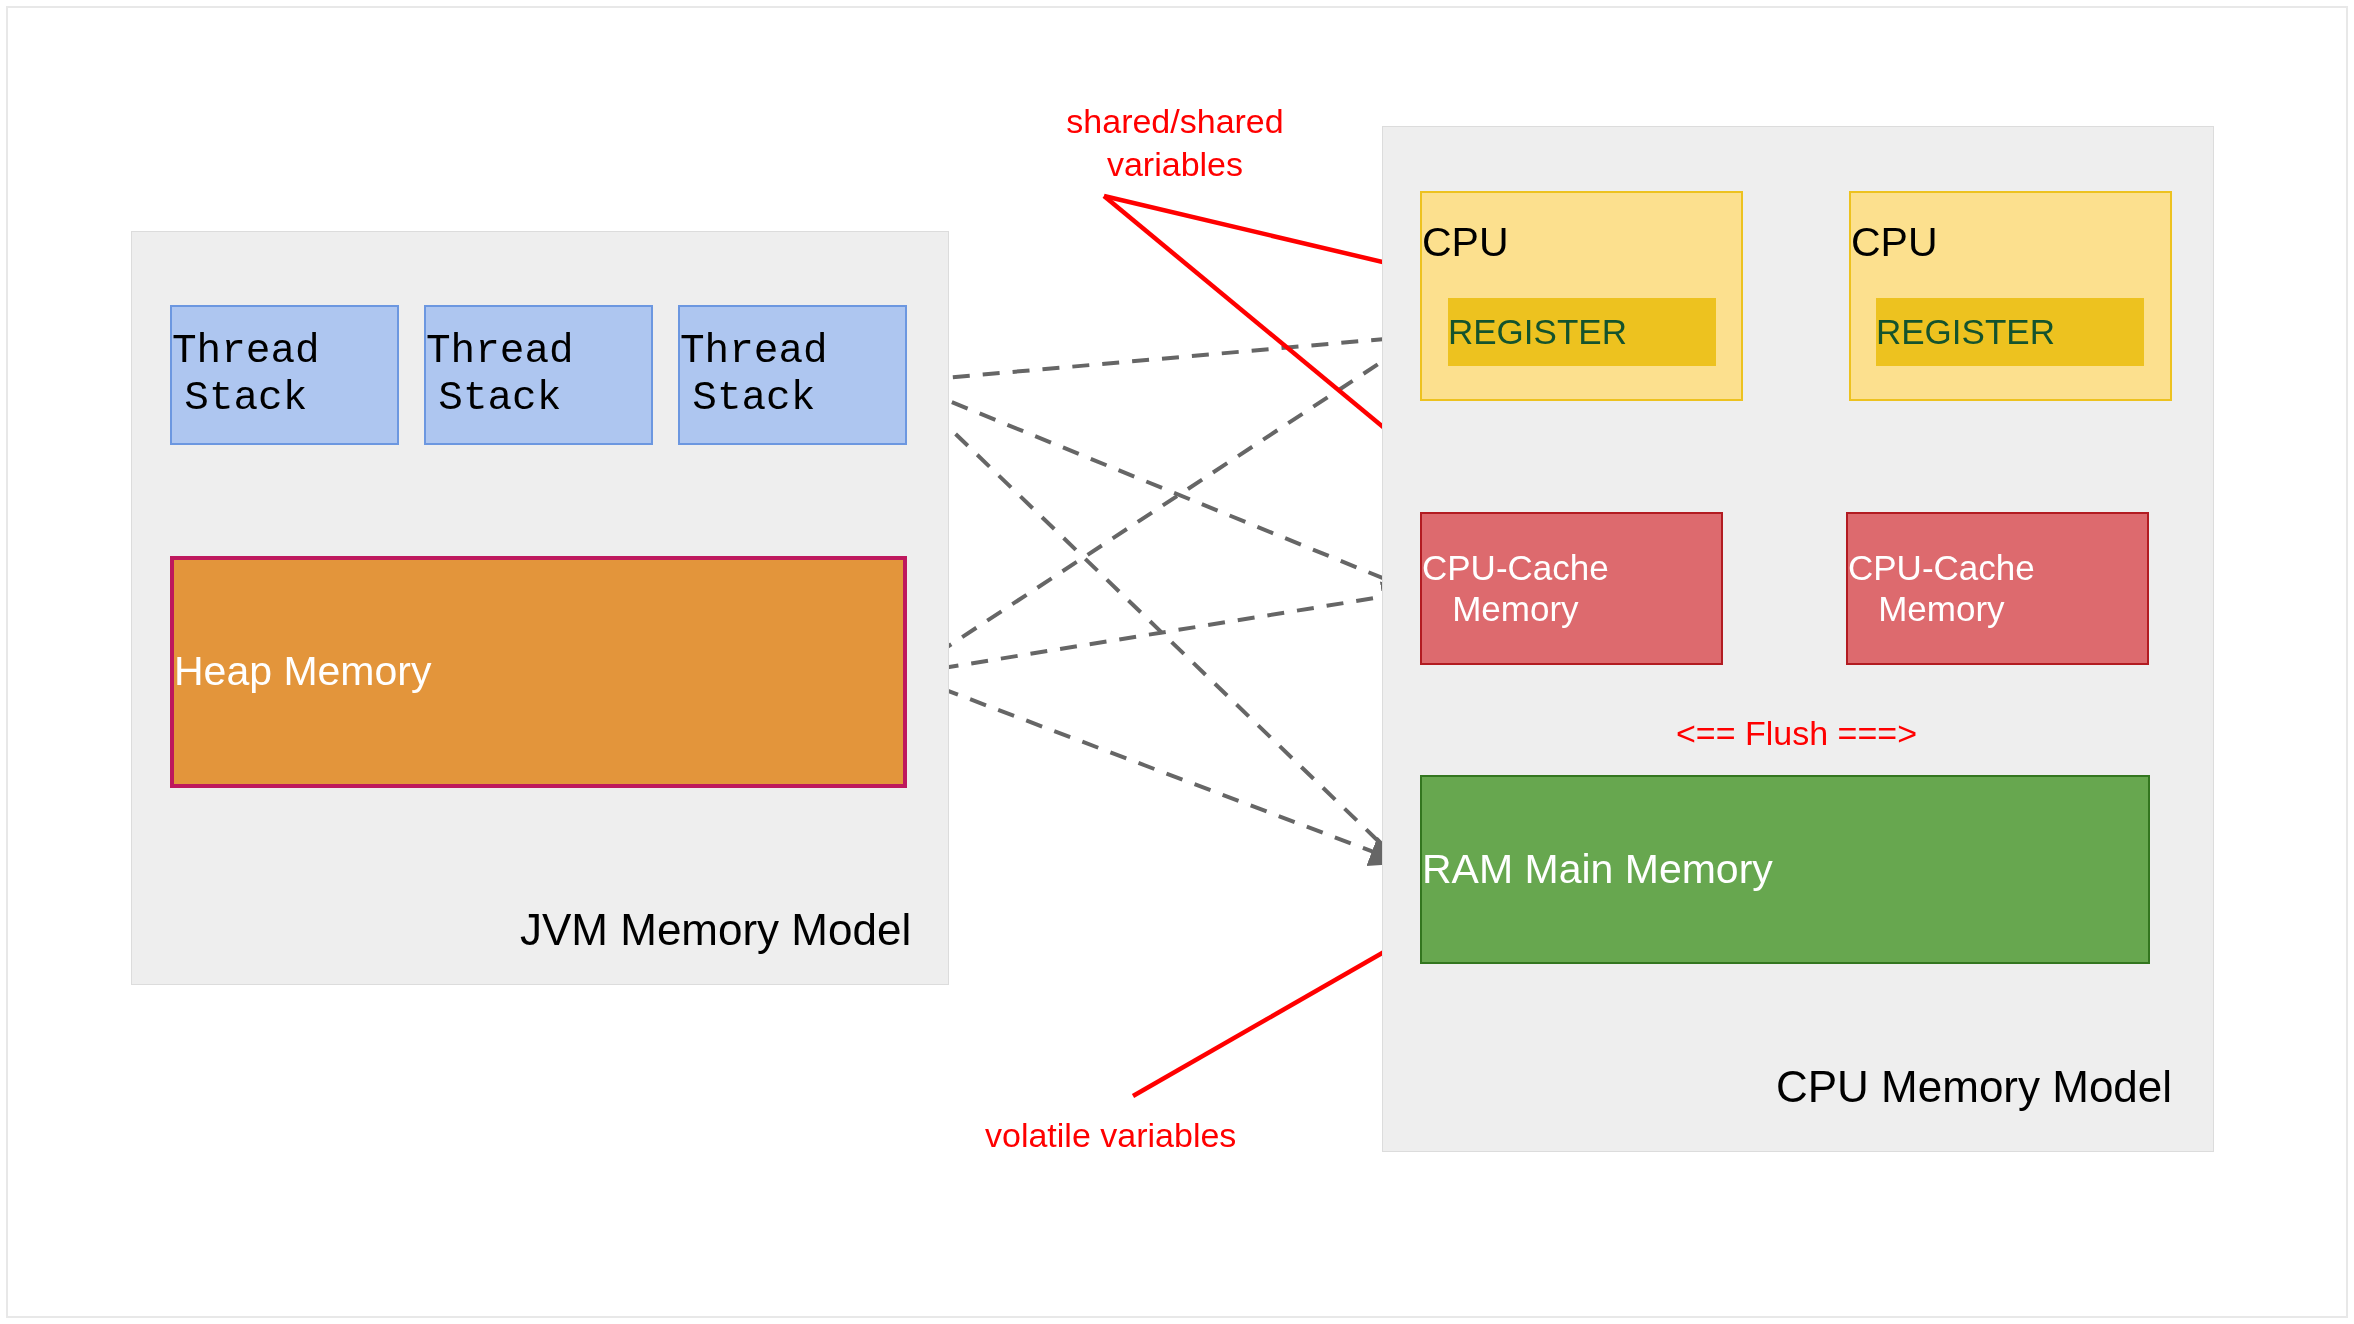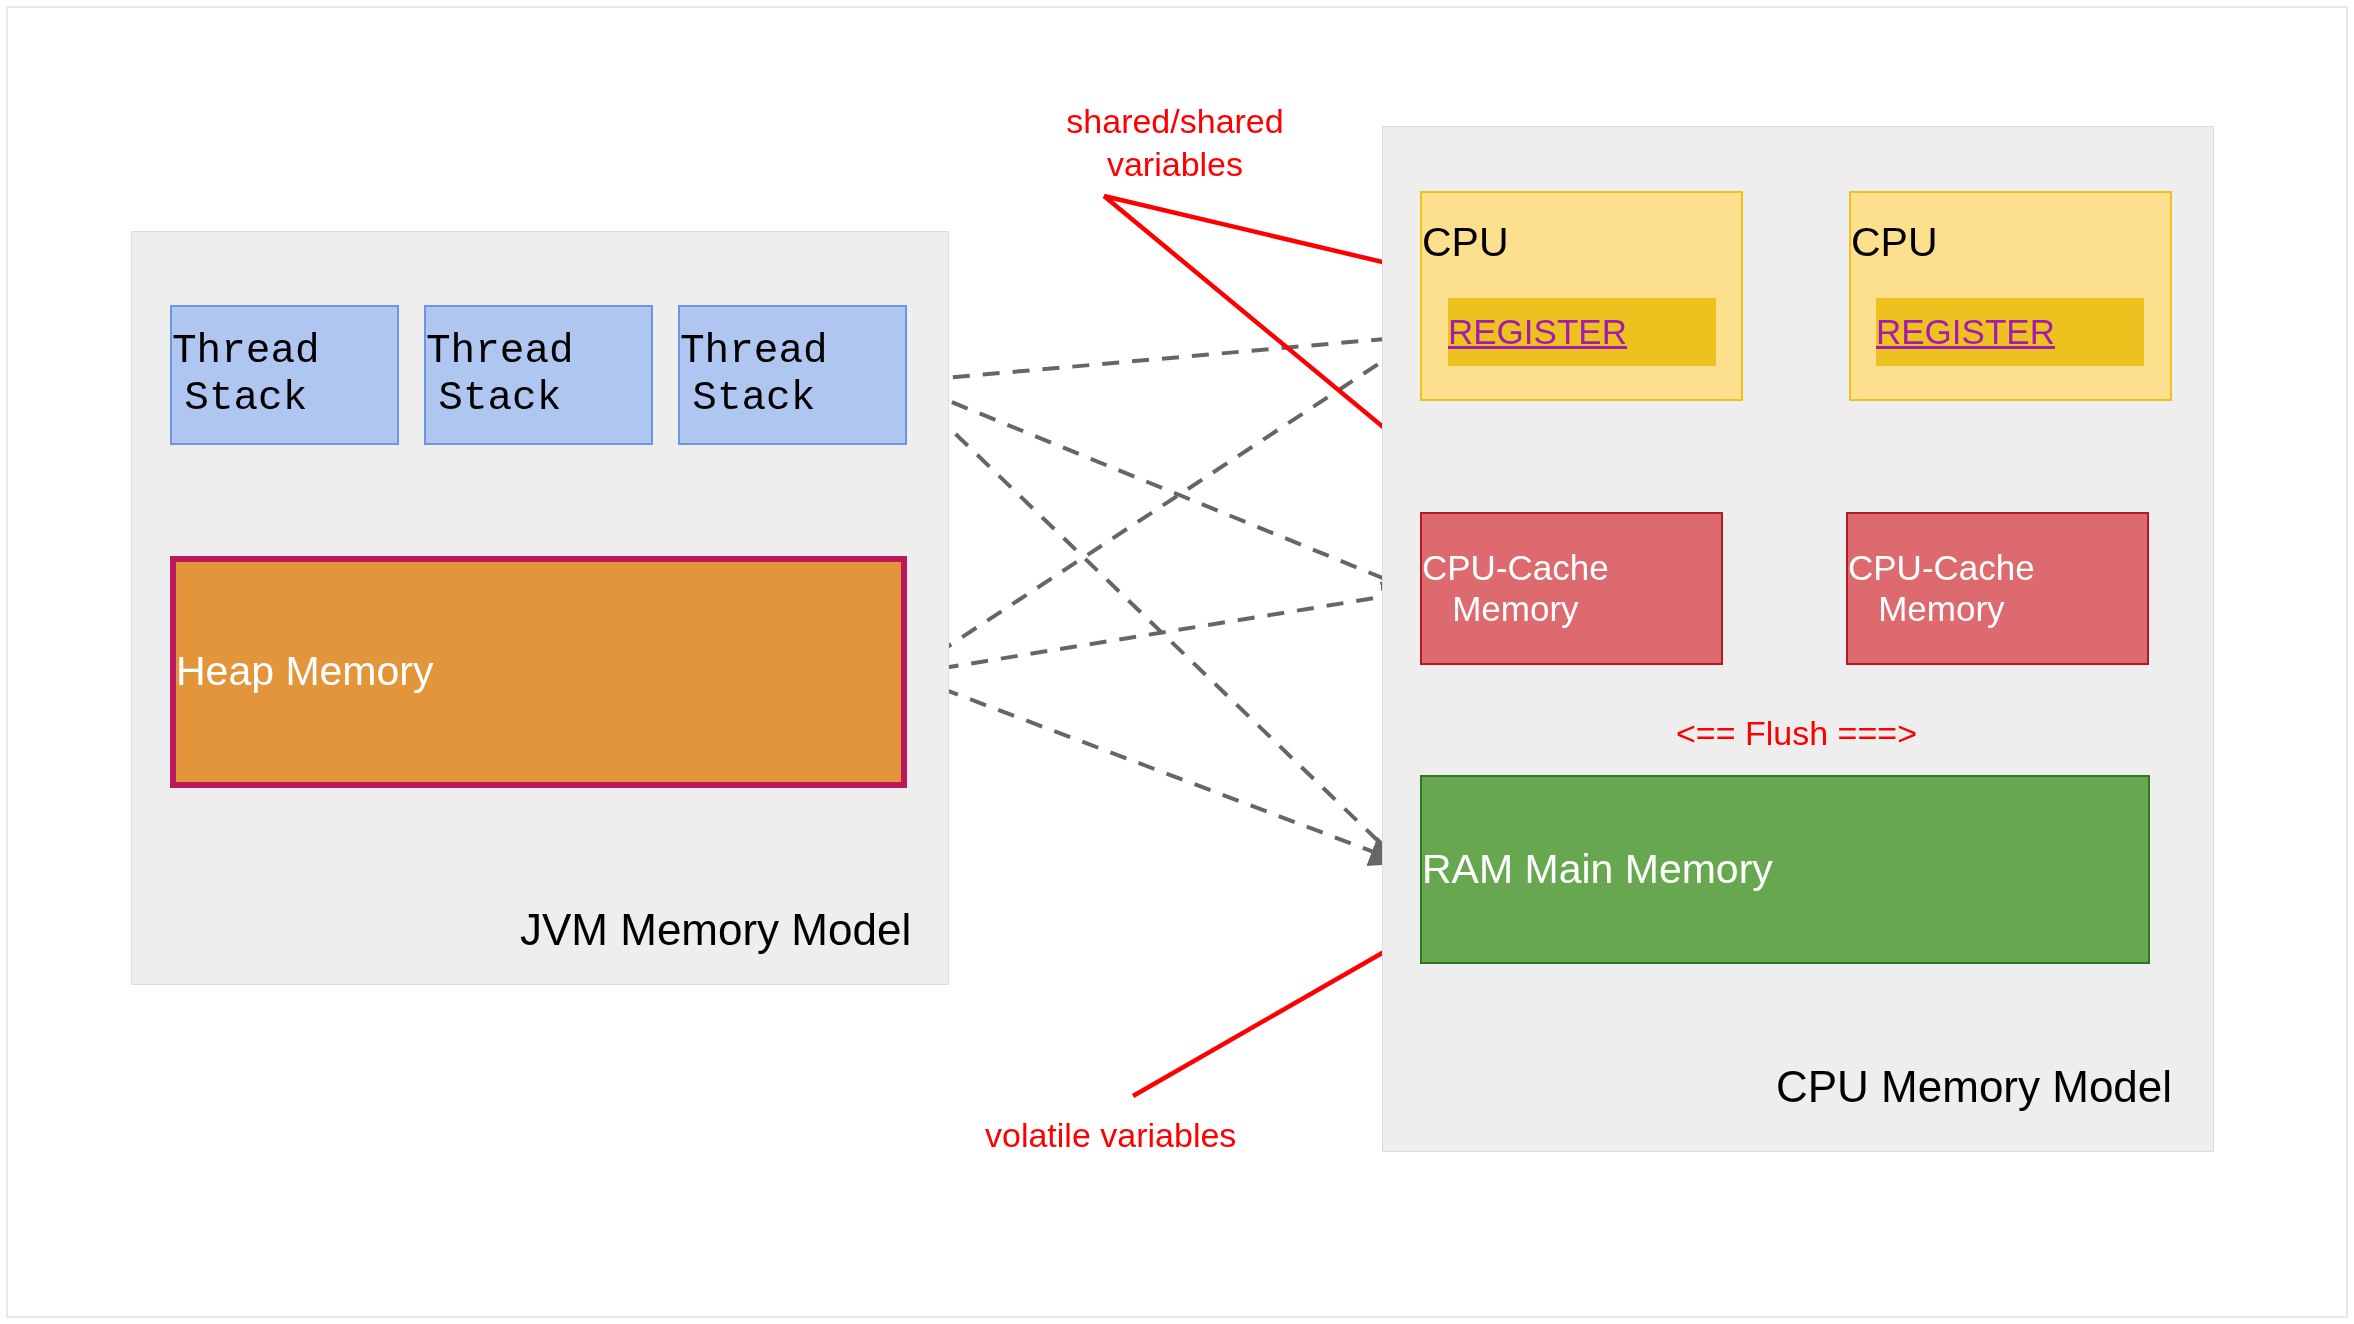--- a/index.html
+++ b/index.html
@@ -54,40 +54,39 @@
   .thread-stack {
     background: #aec6f0;
     border: 2px solid #6c97e0;
     color: #000000;
     font-size: 41px;
     font-family: Liberation Mono, monospace;
   }
 
   .heap {
     background: #e3953b;
-    border: 6px solid #be185d;
+    border: 4px solid #be185d;
     color: #ffffff;
     font-size: 41px;
   }
 
   .cpu-box {
     background: #fce08e;
     border: 2px solid #edc21f;
     color: #000000;
     font-size: 41px;
     align-items: flex-start;
     padding-top: 26px;
   }
 
   .register {
     background: #edc21f;
     border: none;
-    color: #a21caf;
+    color: #14532d;
     font-size: 35px;
-    text-decoration: underline;
   }
 
   .cache {
     background: #dd6a6e;
     border: 2px solid #b21b21;
     color: #ffffff;
     font-size: 35px;
   }
 
   .ram {

